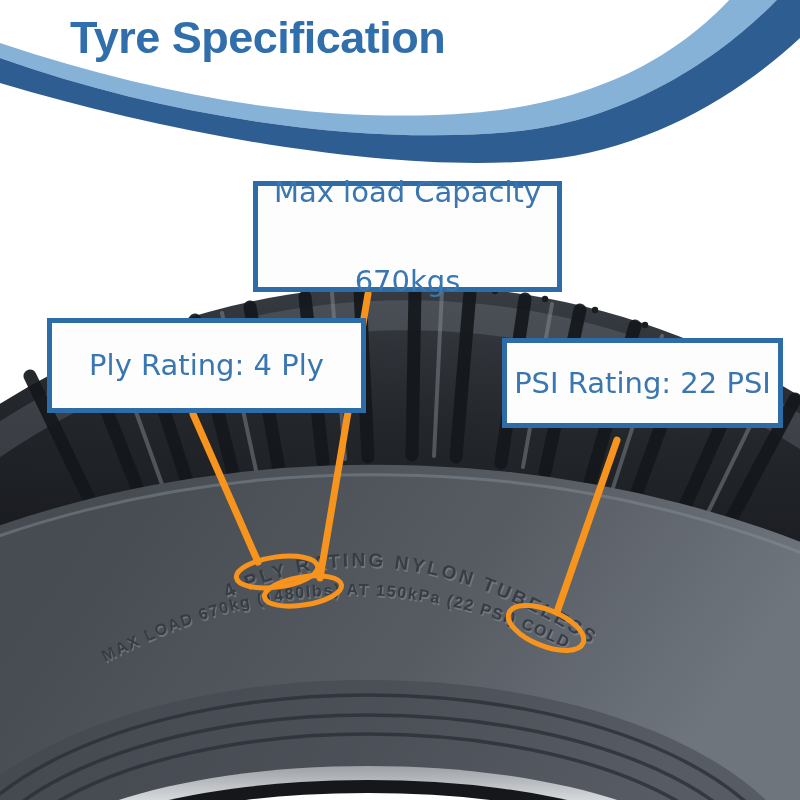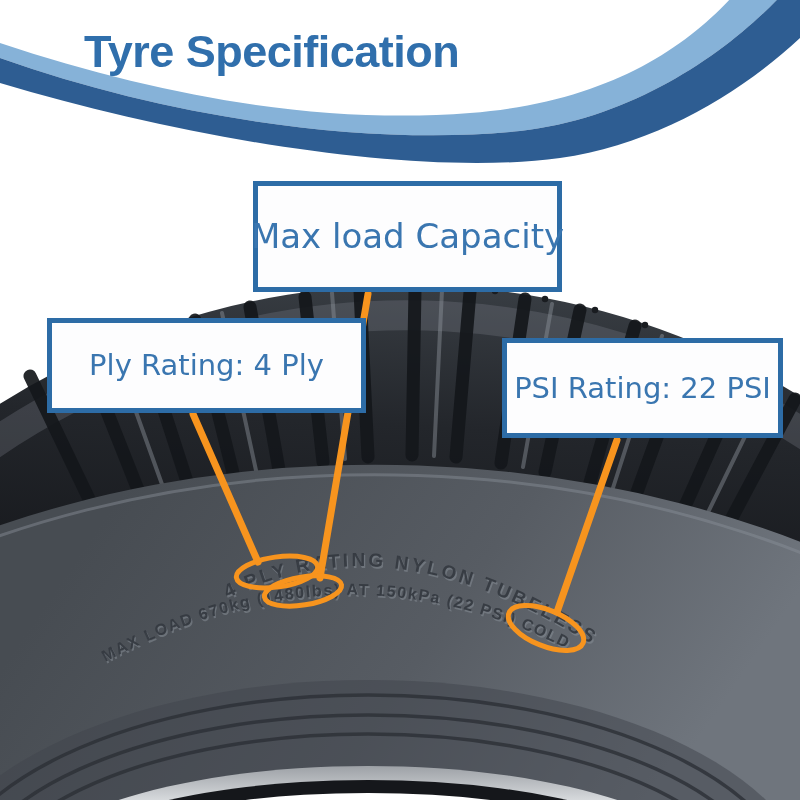--- a/index.html
+++ b/index.html
@@ -2,35 +2,35 @@
 <html><head>
 <meta charset="utf-8">
 <style>
   html,body{margin:0;padding:0;background:#ffffff;}
   .stage{
     position:relative;width:800px;height:800px;overflow:hidden;background:#ffffff;
     font-family:"DejaVu Sans","Liberation Sans",sans-serif;
   }
   .stage svg{position:absolute;left:0;top:0;}
   .page-title{
-    position:absolute;left:68px;top:10px;margin:16px;
+    position:absolute;left:68px;top:10px;margin:2px;
     font-family:"Liberation Sans",sans-serif;
     font-size:45px;font-weight:700;letter-spacing:-0.5px;
     color:#306fac;white-space:nowrap;
   }
   .callout{
     position:absolute;box-sizing:border-box;background:#fdfdfe;
     border:5px solid #2d6ca6;color:#3a76b0;
     display:flex;flex-direction:column;align-items:center;justify-content:center;
     text-align:center;line-height:1.4;
   }
   .callout .co-line{white-space:nowrap;}
-  #box-maxload{left:253px;top:181px;width:309px;height:111px;font-size:34px;gap:48px;}
+  #box-maxload{left:253px;top:181px;width:309px;height:111px;font-size:29px;gap:48px;}
   #box-ply{left:47px;top:318px;width:319px;height:95px;font-size:29px;}
-  #box-psi{left:502px;top:338px;width:281px;height:100px;font-size:29px;align-items:center;}
+  #box-psi{left:502px;top:338px;width:281px;height:90px;font-size:29px;align-items:center;}
 
   
   .groove{stroke:#14171b;stroke-width:13;stroke-linecap:round;opacity:.92;}
   .groove-lite{stroke:#8d939b;stroke-width:4;stroke-linecap:round;opacity:.45;}
   .bead-arc{fill:none;stroke:#2c3036;stroke-width:3.5;opacity:.8;}
   .emboss-dark{font-family:"Liberation Sans",sans-serif;font-weight:700;fill:#343940;opacity:.9;}
   .emboss-lite{font-family:"Liberation Sans",sans-serif;font-weight:700;fill:#868d95;opacity:.55;}
   .arc-upper{font-size:19px;letter-spacing:3px;}
   .arc-lower{font-size:16px;letter-spacing:1.6px;}
   .pointer-line{stroke:#f7941e;stroke-width:7;stroke-linecap:round;fill:none;}
@@ -145,20 +145,21 @@
       <ellipse class="hl-ellipse" cx="277" cy="572" rx="41" ry="15" transform="rotate(-8 277 572)"></ellipse>
       <ellipse class="hl-ellipse" cx="303" cy="591" rx="39" ry="14" transform="rotate(-9 303 591)"></ellipse>
       <ellipse class="hl-ellipse" cx="546" cy="628" rx="40" ry="18" transform="rotate(22 546 628)"></ellipse>
     </g>
   </svg>
 
   <h1 class="page-title">Tyre Specification</h1>
 
   <div class="callout" id="box-maxload">
     <span class="co-line">Max load Capacity</span>
+    <span class="co-line">670kgs</span>
   </div>
   <div class="callout" id="box-ply">
     <span class="co-line">Ply Rating: 4 Ply</span>
   </div>
   <div class="callout" id="box-psi">
     <span class="co-line">PSI Rating: 22 PSI</span>
   </div>
 
 </div>
 

